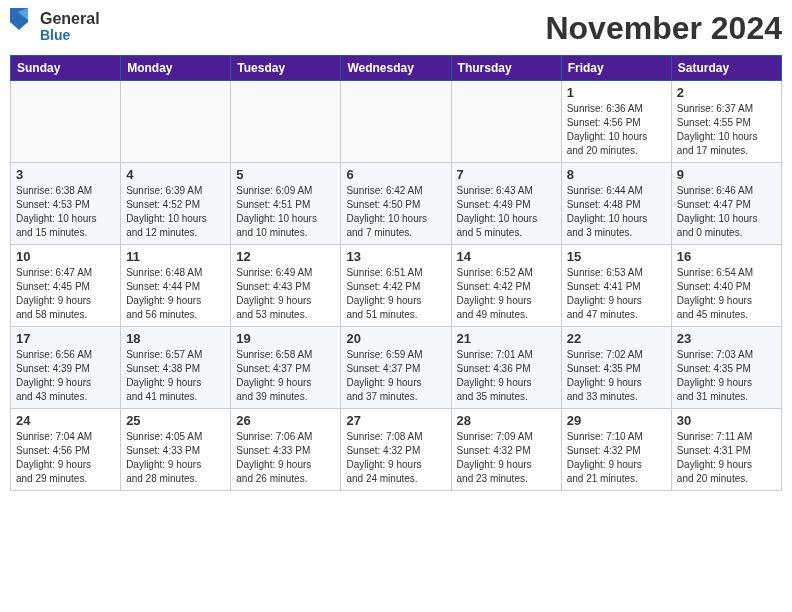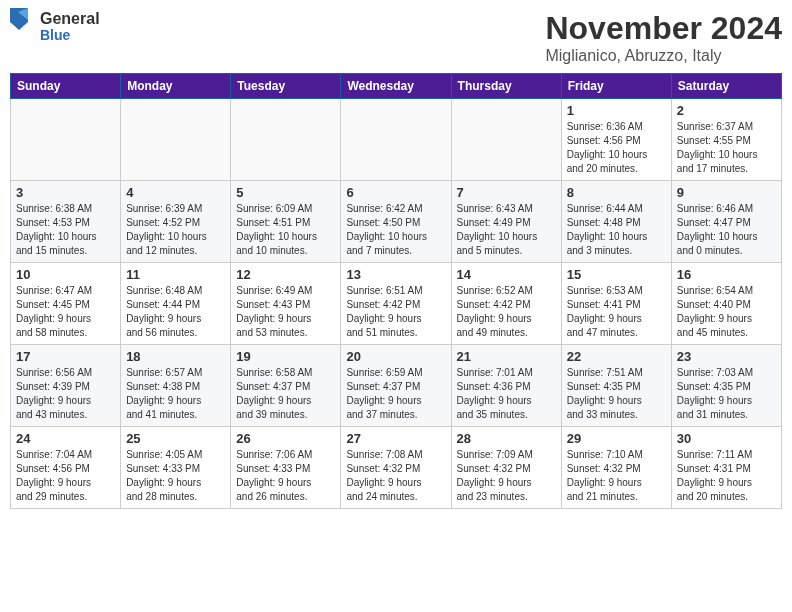--- a/index.html
+++ b/index.html
@@ -18,21 +18,21 @@
     }
     .logo {
       display: flex;
       gap: 12px;
     }
     .logo-icon {
       width: 18px;
       height: 22px;
       margin-top: -2px;
     }
-    .title-block { }
+    .title-block { text-align: right; }
     .month-year {
       font-size: 32px;
       font-weight: bold;
       color: #333;
     }
     .location {
       font-size: 16px;
       color: #555;
     }
     .calendar {
@@ -84,21 +84,20 @@
         <polygon points="8,4 18,0 18,12" fill="#5ba3e0"></polygon>
       </svg>
     </div>
     <div>
       <div style="font-size:16px;font-weight:bold;color:#333;line-height:1.1;">General</div>
       <div style="font-size:14px;font-weight:bold;color:#2a6db5;line-height:1.1;">Blue</div>
     </div>
   </div>
   <div class="title-block">
     <div class="month-year">November 2024</div>
-    <div class="location">Miglianico, Abruzzo, Italy</div>
   </div>
 </div>
 
 <table class="calendar">
   <thead>
     <tr>
     <th>Sunday</th>
         <th>Monday</th>
         <th>Tuesday</th>
         <th>Wednesday</th>
@@ -199,21 +198,21 @@
         <td>
           <span class="day-num">20</span>
           <div class="cell-content"><span>Sunrise: 6:59 AM</span><br><span>Sunset: 4:37 PM</span><br><span>Daylight: 9 hours</span><br><span>and 37 minutes.</span></div>
         </td>
         <td>
           <span class="day-num">21</span>
           <div class="cell-content"><span>Sunrise: 7:01 AM</span><br><span>Sunset: 4:36 PM</span><br><span>Daylight: 9 hours</span><br><span>and 35 minutes.</span></div>
         </td>
         <td>
           <span class="day-num">22</span>
-          <div class="cell-content"><span>Sunrise: 7:51 AM</span><br><span>Sunset: 4:35 PM</span><br><span>Daylight: 9 hours</span><br><span>and 33 minutes.</span></div>
+          <div class="cell-content"><span>Sunrise: 7:02 AM</span><br><span>Sunset: 4:35 PM</span><br><span>Daylight: 9 hours</span><br><span>and 33 minutes.</span></div>
         </td>
         <td>
           <span class="day-num">23</span>
           <div class="cell-content"><span>Sunrise: 7:03 AM</span><br><span>Sunset: 4:35 PM</span><br><span>Daylight: 9 hours</span><br><span>and 31 minutes.</span></div>
         </td>
       </tr>
       <tr>
         <td>
           <span class="day-num">24</span>
           <div class="cell-content"><span>Sunrise: 7:04 AM</span><br><span>Sunset: 4:56 PM</span><br><span>Daylight: 9 hours</span><br><span>and 29 minutes.</span></div>

